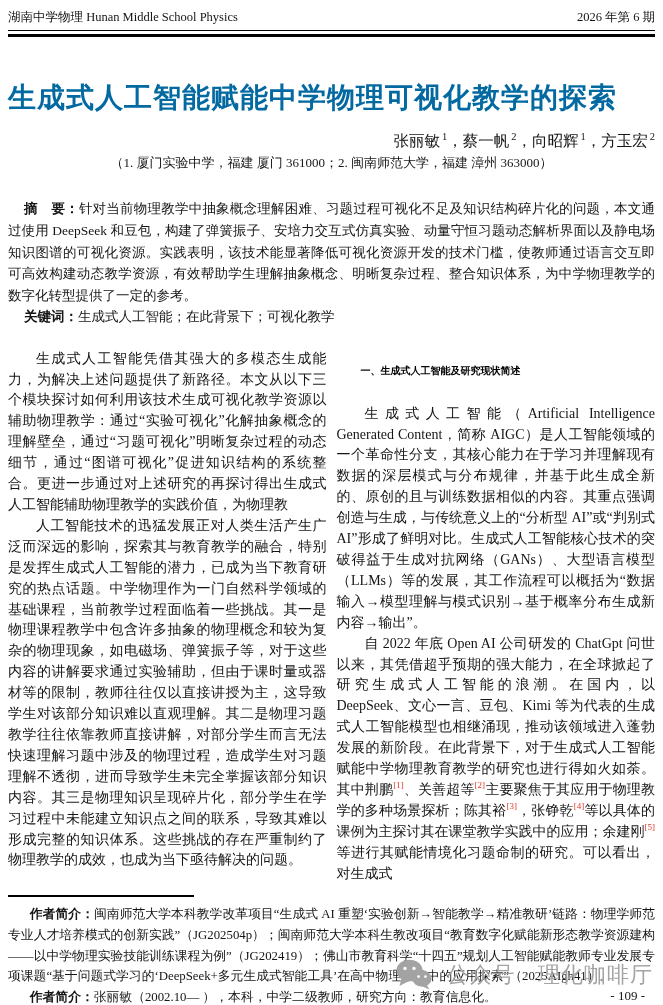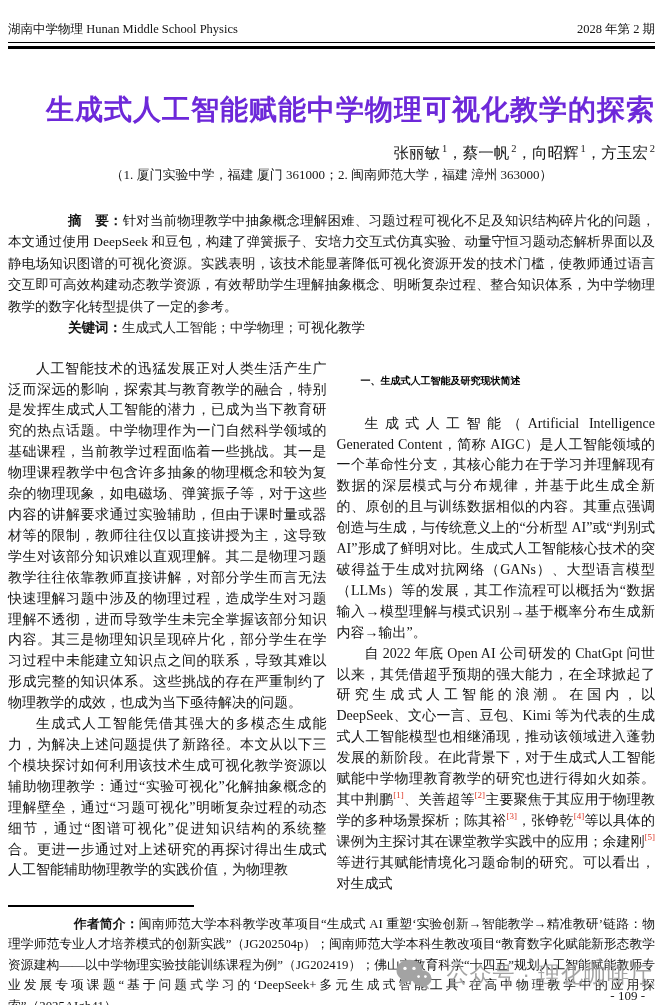--- a/index.html
+++ b/index.html
@@ -1,46 +1,46 @@
 <!DOCTYPE html>
 <html style="--citation: #dd3626; --watermark: #a3a3a3;"><head>
 <meta charset="utf-8">
 <style>
   html,body{margin:0;padding:0;background:#ffffff;}
   .page{
     position:relative;
     width:663px;height:1005px;
     box-sizing:border-box;
-    padding:12px 8px;
+    padding:0 8px;
     overflow:hidden;
     background:#ffffff;
     color:#151515;
     font-family:"Liberation Serif","DejaVu Serif",serif;
   }
   
   .jheader{
     display:flex;justify-content:space-between;align-items:flex-end;
     padding-top:9px;font-size:12.5px;
   }
   .rule-thin{height:1px;background:#000;margin-top:4px;}
   .rule-thick{height:2.5px;background:#000;margin-top:3px;}
   
   h1.title{
     margin:42px 0 0;
     font-family:"Liberation Sans","DejaVu Sans",sans-serif;
     font-weight:700;font-size:28px;letter-spacing:1px;
-    text-align:right;color:#6d28d9;
+    text-align:left;color:#0369a1;
   }
   .authors{margin-top:14px;text-align:right;font-size:15.5px;}
   .authors sup{font-size:10.5px;margin-left:2px;}
   .affiliation{margin-top:2px;text-align:center;font-size:13px;}
   
   p.abstract{margin:26px 0 0;font-size:13.5px;line-height:21.5px;text-align:justify;text-indent:16px;}
   p.keywords{margin:0;font-size:13.5px;line-height:21.5px;text-indent:16px;}
-  .blabel{font-family:Liberation Serif, serif;font-weight:700;margin-left:44px;}
+  .blabel{font-family:Liberation Mono, monospace;font-weight:700;}
   
   .columns{display:flex;gap:10px;margin-top:20px;}
   .col{flex:1;min-width:0;font-size:14px;line-height:20.9px;text-align:justify;}
   .col p{margin:0;}
   .col p.indent{text-indent:2em;}
   h2.section{
     margin:11px 0 23px;
     font-family:Liberation Sans, sans-serif;
     font-weight:700;font-size:10px;line-height:21px;
     text-indent:2.4em;color:#000;
@@ -61,41 +61,41 @@
   .watermark svg{width:36px;height:31px;flex:0 0 auto;}
   .page-number{position:absolute;right:18px;bottom:1px;font-size:13px;}
 </style>
 </head>
 <body>
 
 <div class="page">
 
   <div class="jheader">
     <span>湖南中学物理 Hunan Middle School Physics</span>
-    <span>2028 年第 2 期</span>
+    <span>2026 年第 6 期</span>
   </div>
   <div class="rule-thin"></div>
   <div class="rule-thick"></div>
 
   <h1 class="title">生成式人工智能赋能中学物理可视化教学的探索</h1>
 
   <div class="authors">
     <span>张丽敏</span><sup>1</sup><span>，蔡一帆</span><sup>2</sup><span>，向昭辉</span><sup>1</sup><span>，方玉宏</span><sup>2</sup>
   </div>
 
   <div class="affiliation">（1. 厦门实验中学，福建 厦门 361000；2. 闽南师范大学，福建 漳州 363000）</div>
 
   <p class="abstract"><span class="blabel">摘　要：</span><span>针对当前物理教学中抽象概念理解困难、习题过程可视化不足及知识结构碎片化的问题，本文通过使用 DeepSeek 和豆包，构建了弹簧振子、安培力交互式仿真实验、动量守恒习题动态解析界面以及静电场知识图谱的可视化资源。实践表明，该技术能显著降低可视化资源开发的技术门槛，使教师通过语言交互即可高效构建动态教学资源，有效帮助学生理解抽象概念、明晰复杂过程、整合知识体系，为中学物理教学的数字化转型提供了一定的参考。</span></p>
 
-  <p class="keywords"><span class="blabel">关键词：</span><span>生成式人工智能；中学物理；可视化教学</span></p>
+  <p class="keywords"><span class="blabel">关键词：</span><span>生成式人工智能；在此背景下；可视化教学</span></p>
 
   <div class="columns">
     <div class="col">
+      <p class="indent">生成式人工智能凭借其强大的多模态生成能力，为解决上述问题提供了新路径。本文从以下三个模块探讨如何利用该技术生成可视化教学资源以辅助物理教学：通过“实验可视化”化解抽象概念的理解壁垒，通过“习题可视化”明晰复杂过程的动态细节，通过“图谱可视化”促进知识结构的系统整合。更进一步通过对上述研究的再探讨得出生成式人工智能辅助物理教学的实践价值，为物理教</p>
       <p class="indent">人工智能技术的迅猛发展正对人类生活产生广泛而深远的影响，探索其与教育教学的融合，特别是发挥生成式人工智能的潜力，已成为当下教育研究的热点话题。中学物理作为一门自然科学领域的基础课程，当前教学过程面临着一些挑战。其一是物理课程教学中包含许多抽象的物理概念和较为复杂的物理现象，如电磁场、弹簧振子等，对于这些内容的讲解要求通过实验辅助，但由于课时量或器材等的限制，教师往往仅以直接讲授为主，这导致学生对该部分知识难以直观理解。其二是物理习题教学往往依靠教师直接讲解，对部分学生而言无法快速理解习题中涉及的物理过程，造成学生对习题理解不透彻，进而导致学生未完全掌握该部分知识内容。其三是物理知识呈现碎片化，部分学生在学习过程中未能建立知识点之间的联系，导致其难以形成完整的知识体系。这些挑战的存在严重制约了物理教学的成效，也成为当下亟待解决的问题。</p>
-      <p class="indent">生成式人工智能凭借其强大的多模态生成能力，为解决上述问题提供了新路径。本文从以下三个模块探讨如何利用该技术生成可视化教学资源以辅助物理教学：通过“实验可视化”化解抽象概念的理解壁垒，通过“习题可视化”明晰复杂过程的动态细节，通过“图谱可视化”促进知识结构的系统整合。更进一步通过对上述研究的再探讨得出生成式人工智能辅助物理教学的实践价值，为物理教</p>
     </div>
     <div class="col">
       <h2 class="section">一、生成式人工智能及研究现状简述</h2>
       <p class="indent">生成式人工智能（Artificial Intelligence Generated Content，简称 AIGC）是人工智能领域的一个革命性分支，其核心能力在于学习并理解现有数据的深层模式与分布规律，并基于此生成全新的、原创的且与训练数据相似的内容。其重点强调创造与生成，与传统意义上的“分析型 AI”或“判别式 AI”形成了鲜明对比。生成式人工智能核心技术的突破得益于生成对抗网络（GANs）、大型语言模型（LLMs）等的发展，其工作流程可以概括为“数据输入→模型理解与模式识别→基于概率分布生成新内容→输出”。</p>
       <p class="indent"><span>自 2022 年底 Open AI 公司研发的 ChatGpt 问世以来，其凭借超乎预期的强大能力，在全球掀起了研究生成式人工智能的浪潮。在国内，以 DeepSeek、文心一言、豆包、Kimi 等为代表的生成式人工智能模型也相继涌现，推动该领域进入蓬勃发展的新阶段。在此背景下，对于生成式人工智能赋能中学物理教育教学的研究也进行得如火如荼。其中荆鹏</span><sup class="cite">[1]</sup><span>、关善超等</span><sup class="cite">[2]</sup><span>主要聚焦于其应用于物理教学的多种场景探析；陈其裕</span><sup class="cite">[3]</sup><span>，张铮乾</span><sup class="cite">[4]</sup><span>等以具体的课例为主探讨其在课堂教学实践中的应用；余建刚</span><sup class="cite">[5]</sup><span>等进行其赋能情境化习题命制的研究。可以看出，对生成式</span></p>
     </div>
   </div>
 
   <div class="footnote">
     <div class="fn-rule"></div>

